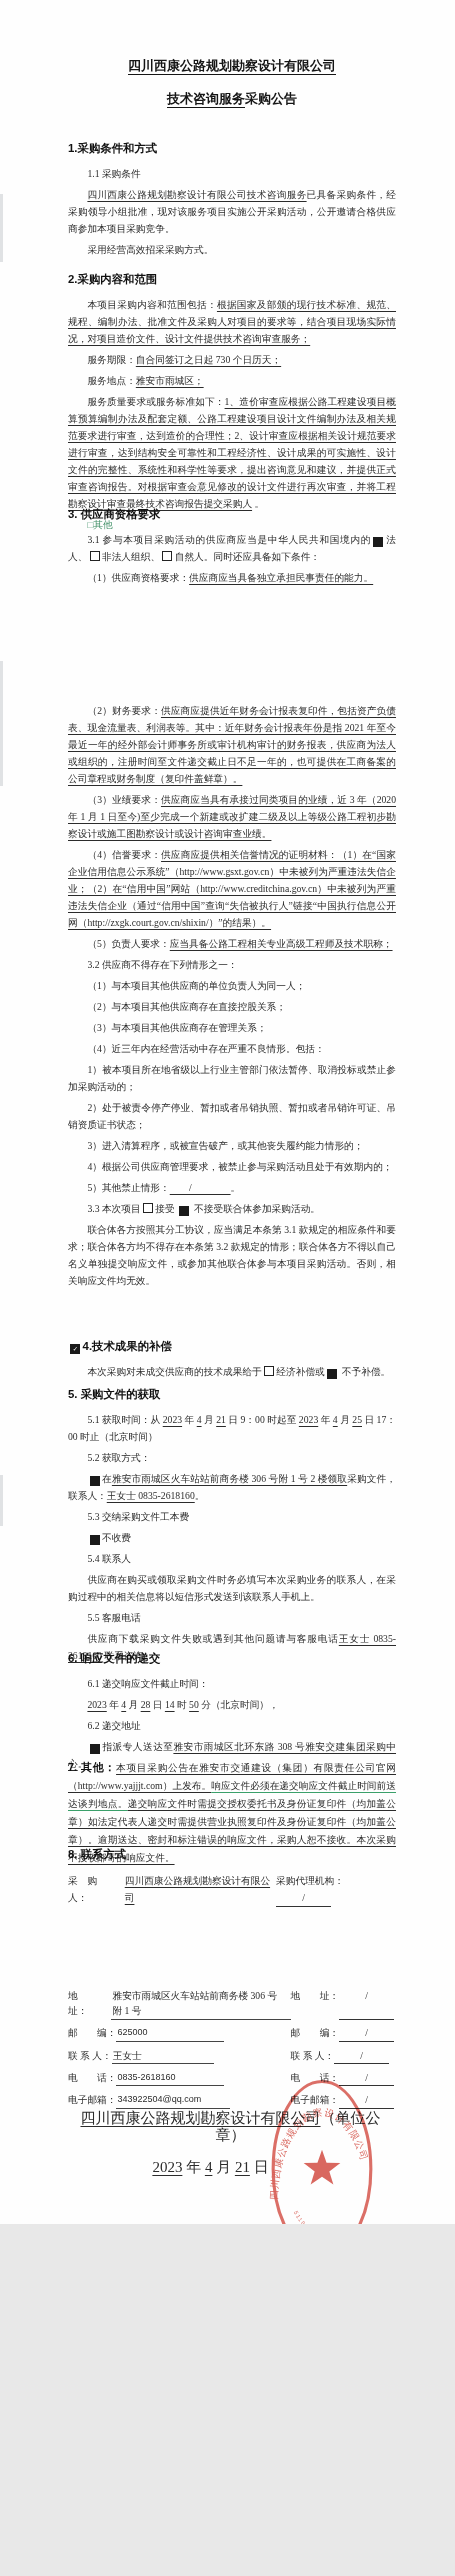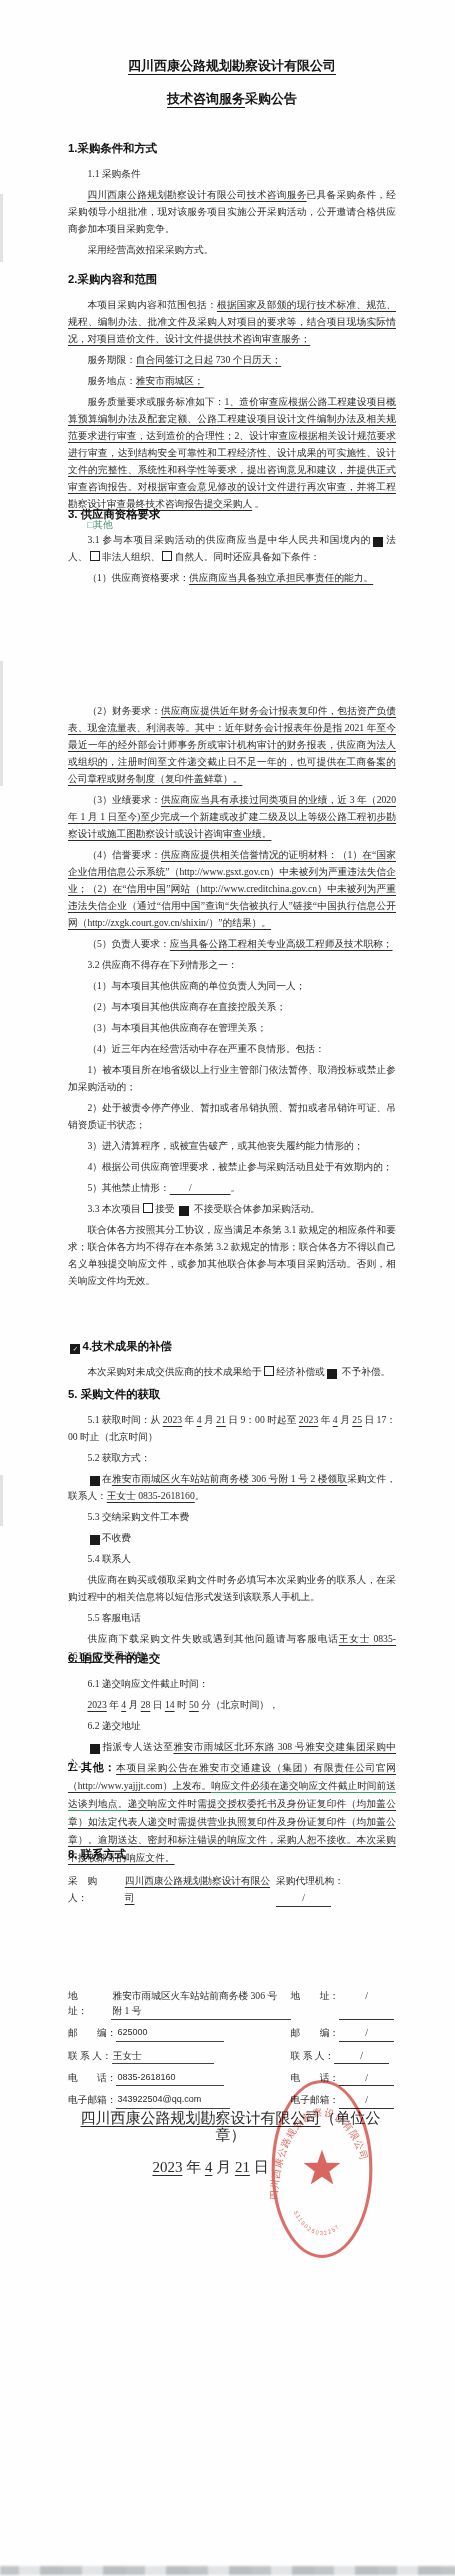--- a/index.html
+++ b/index.html
@@ -1,16 +1,16 @@
 <!DOCTYPE html>
 <html style="font-size:9px"><head>
 <meta charset="utf-8">
 <style>
   html,body{margin:0;padding:0;background:#e8e8e8;}
-  #page{position:relative;width:456px;height:2576px;background:#fefefe;margin:0 auto;
+  #page{position:relative;width:456px;height:2224px;background:#fefefe;margin:0 auto;
         font-family:"Liberation Serif","DejaVu Serif",serif;color:#2b2b2b;overflow:hidden;text-decoration:underline;}
   .blk{position:absolute;left:68px;right:60px;}
   .para{font-size:9.7px;line-height:17px;margin:0 0 4px;text-indent:2em;text-align:justify;}
   .para.noind{text-indent:0;}
   .h-sec{font-family:"Liberation Sans","DejaVu Sans",sans-serif;font-weight:700;
          font-size:11.4px;line-height:15px;margin:0 0 9px;color:#111;}
   .h-inline{font-family:"Liberation Sans","DejaVu Sans",sans-serif;font-weight:700;font-size:11px;color:#111;}
   .title{ text-align:center;font-family:"Liberation Sans","DejaVu Sans",sans-serif;
           font-weight:700;font-size:13px;color:#151515;}
   .title .u{text-underline-offset:4px;}

